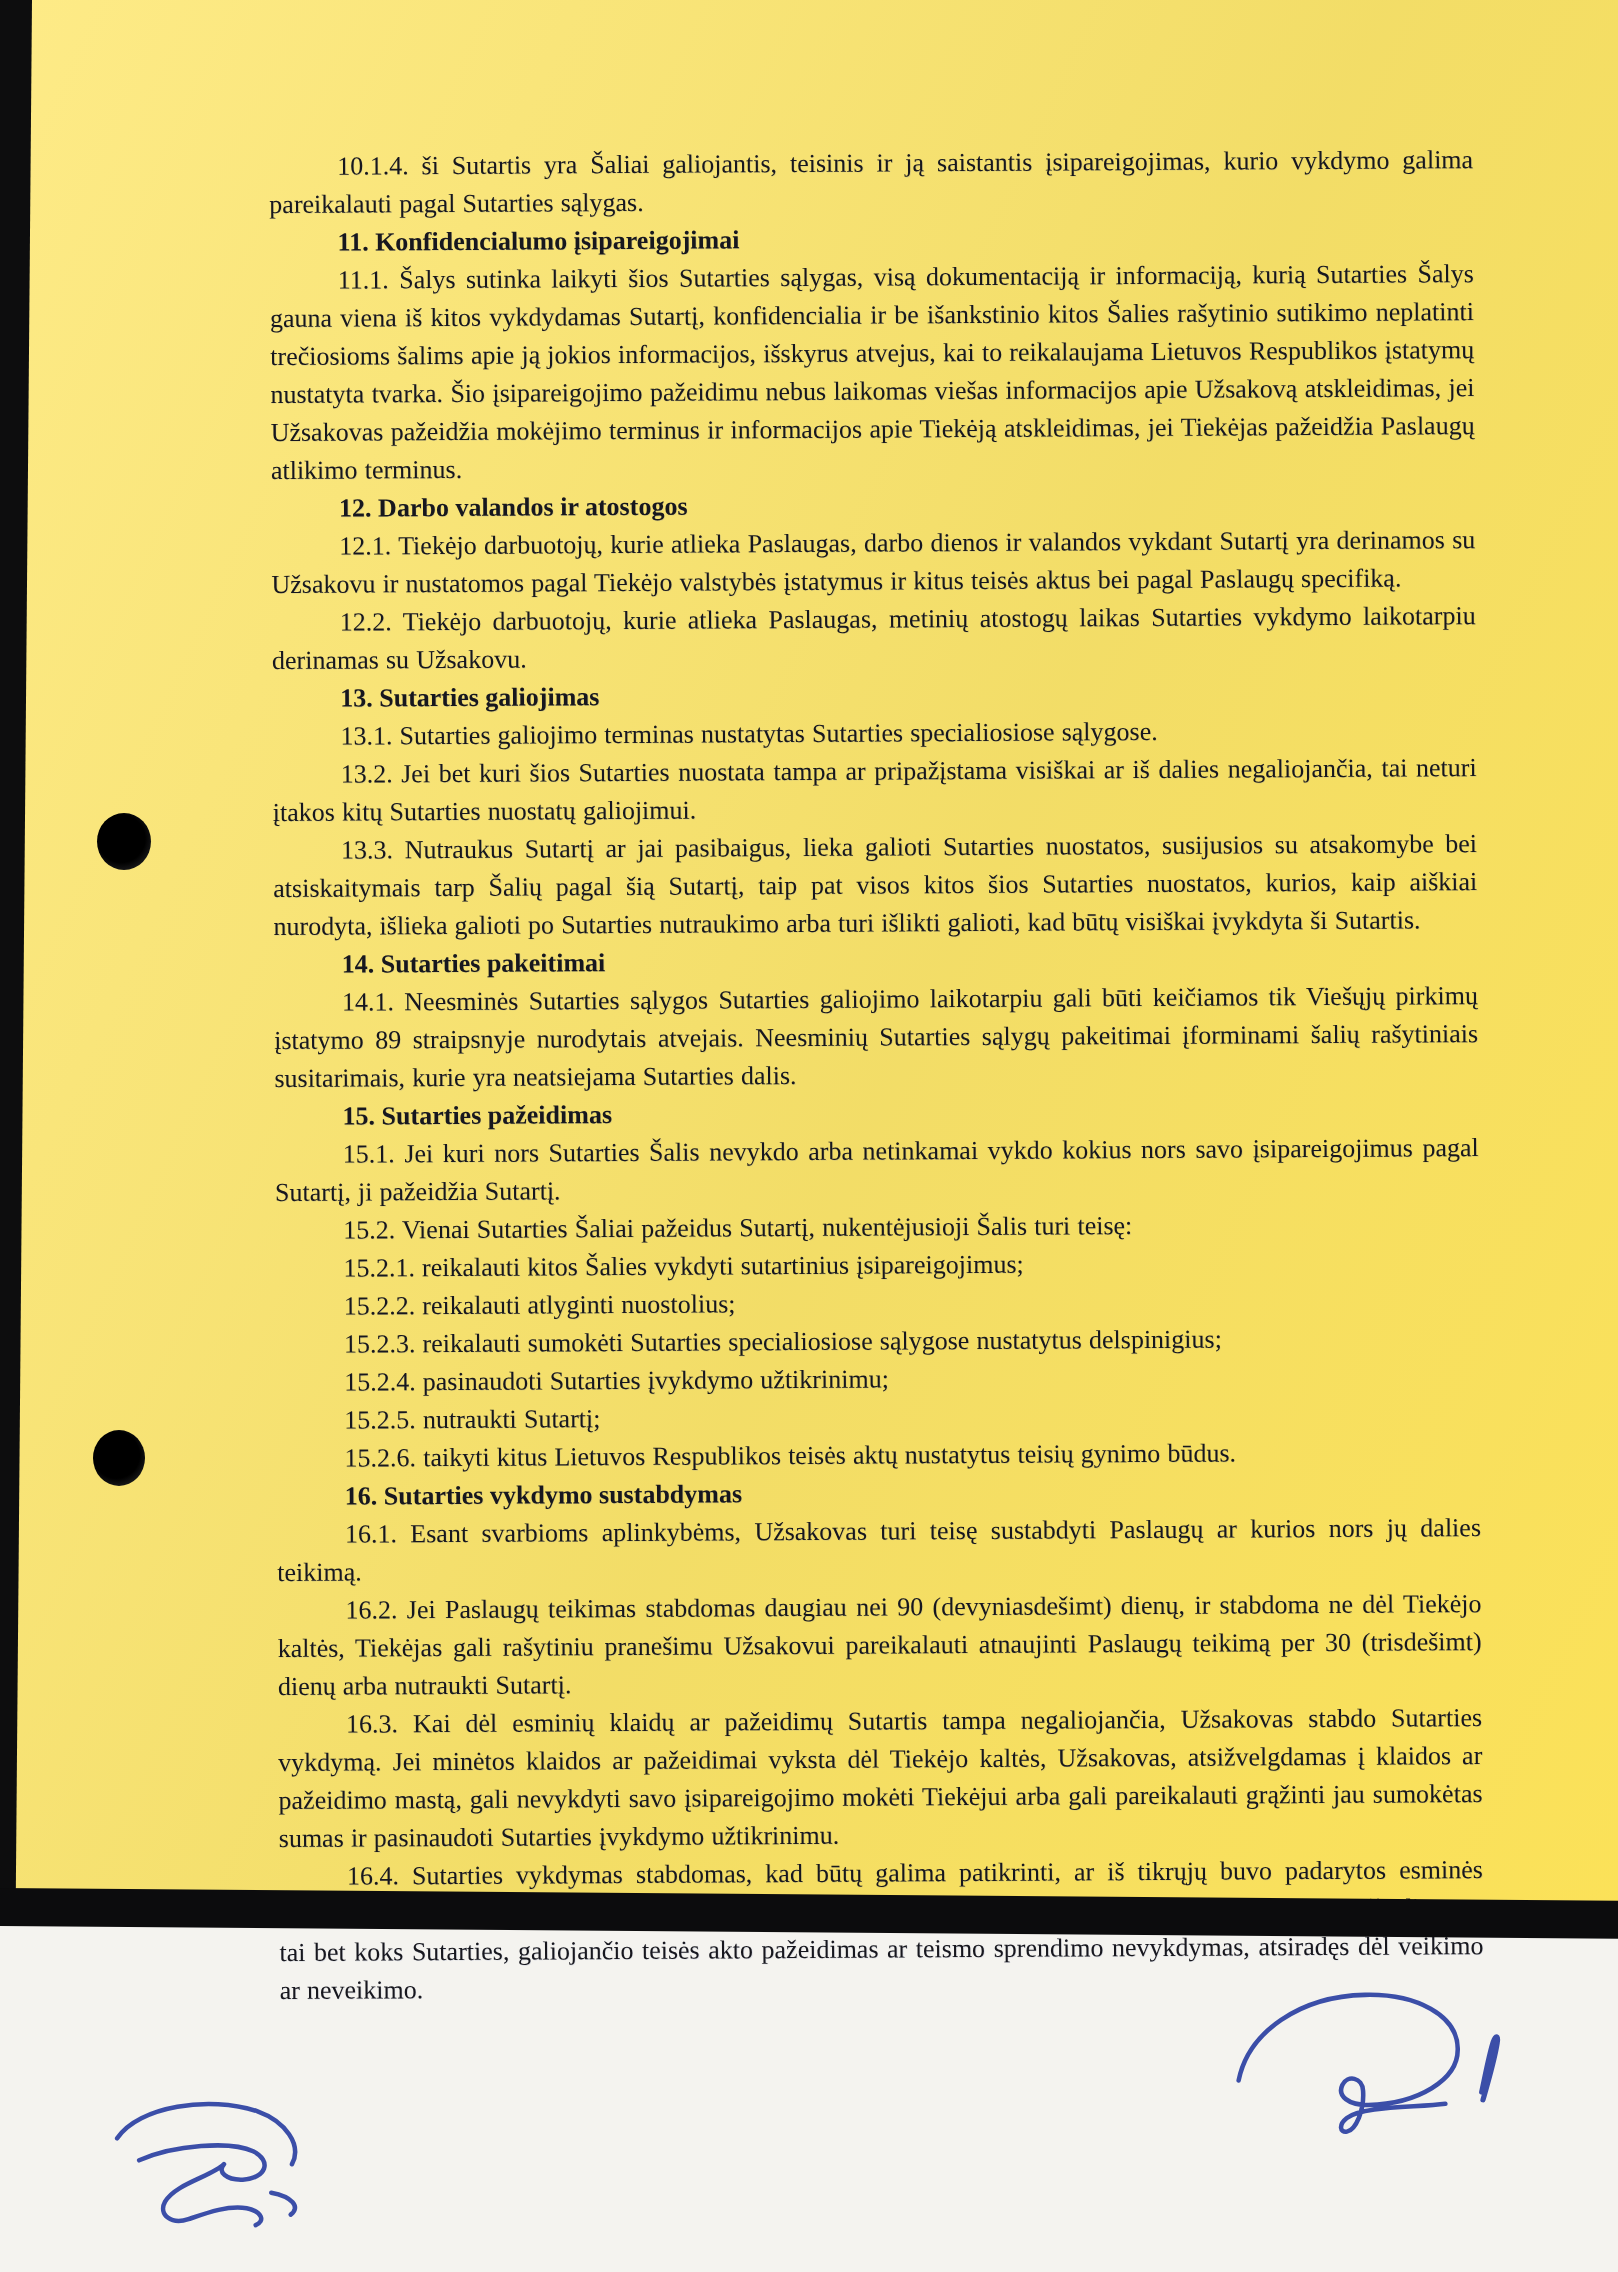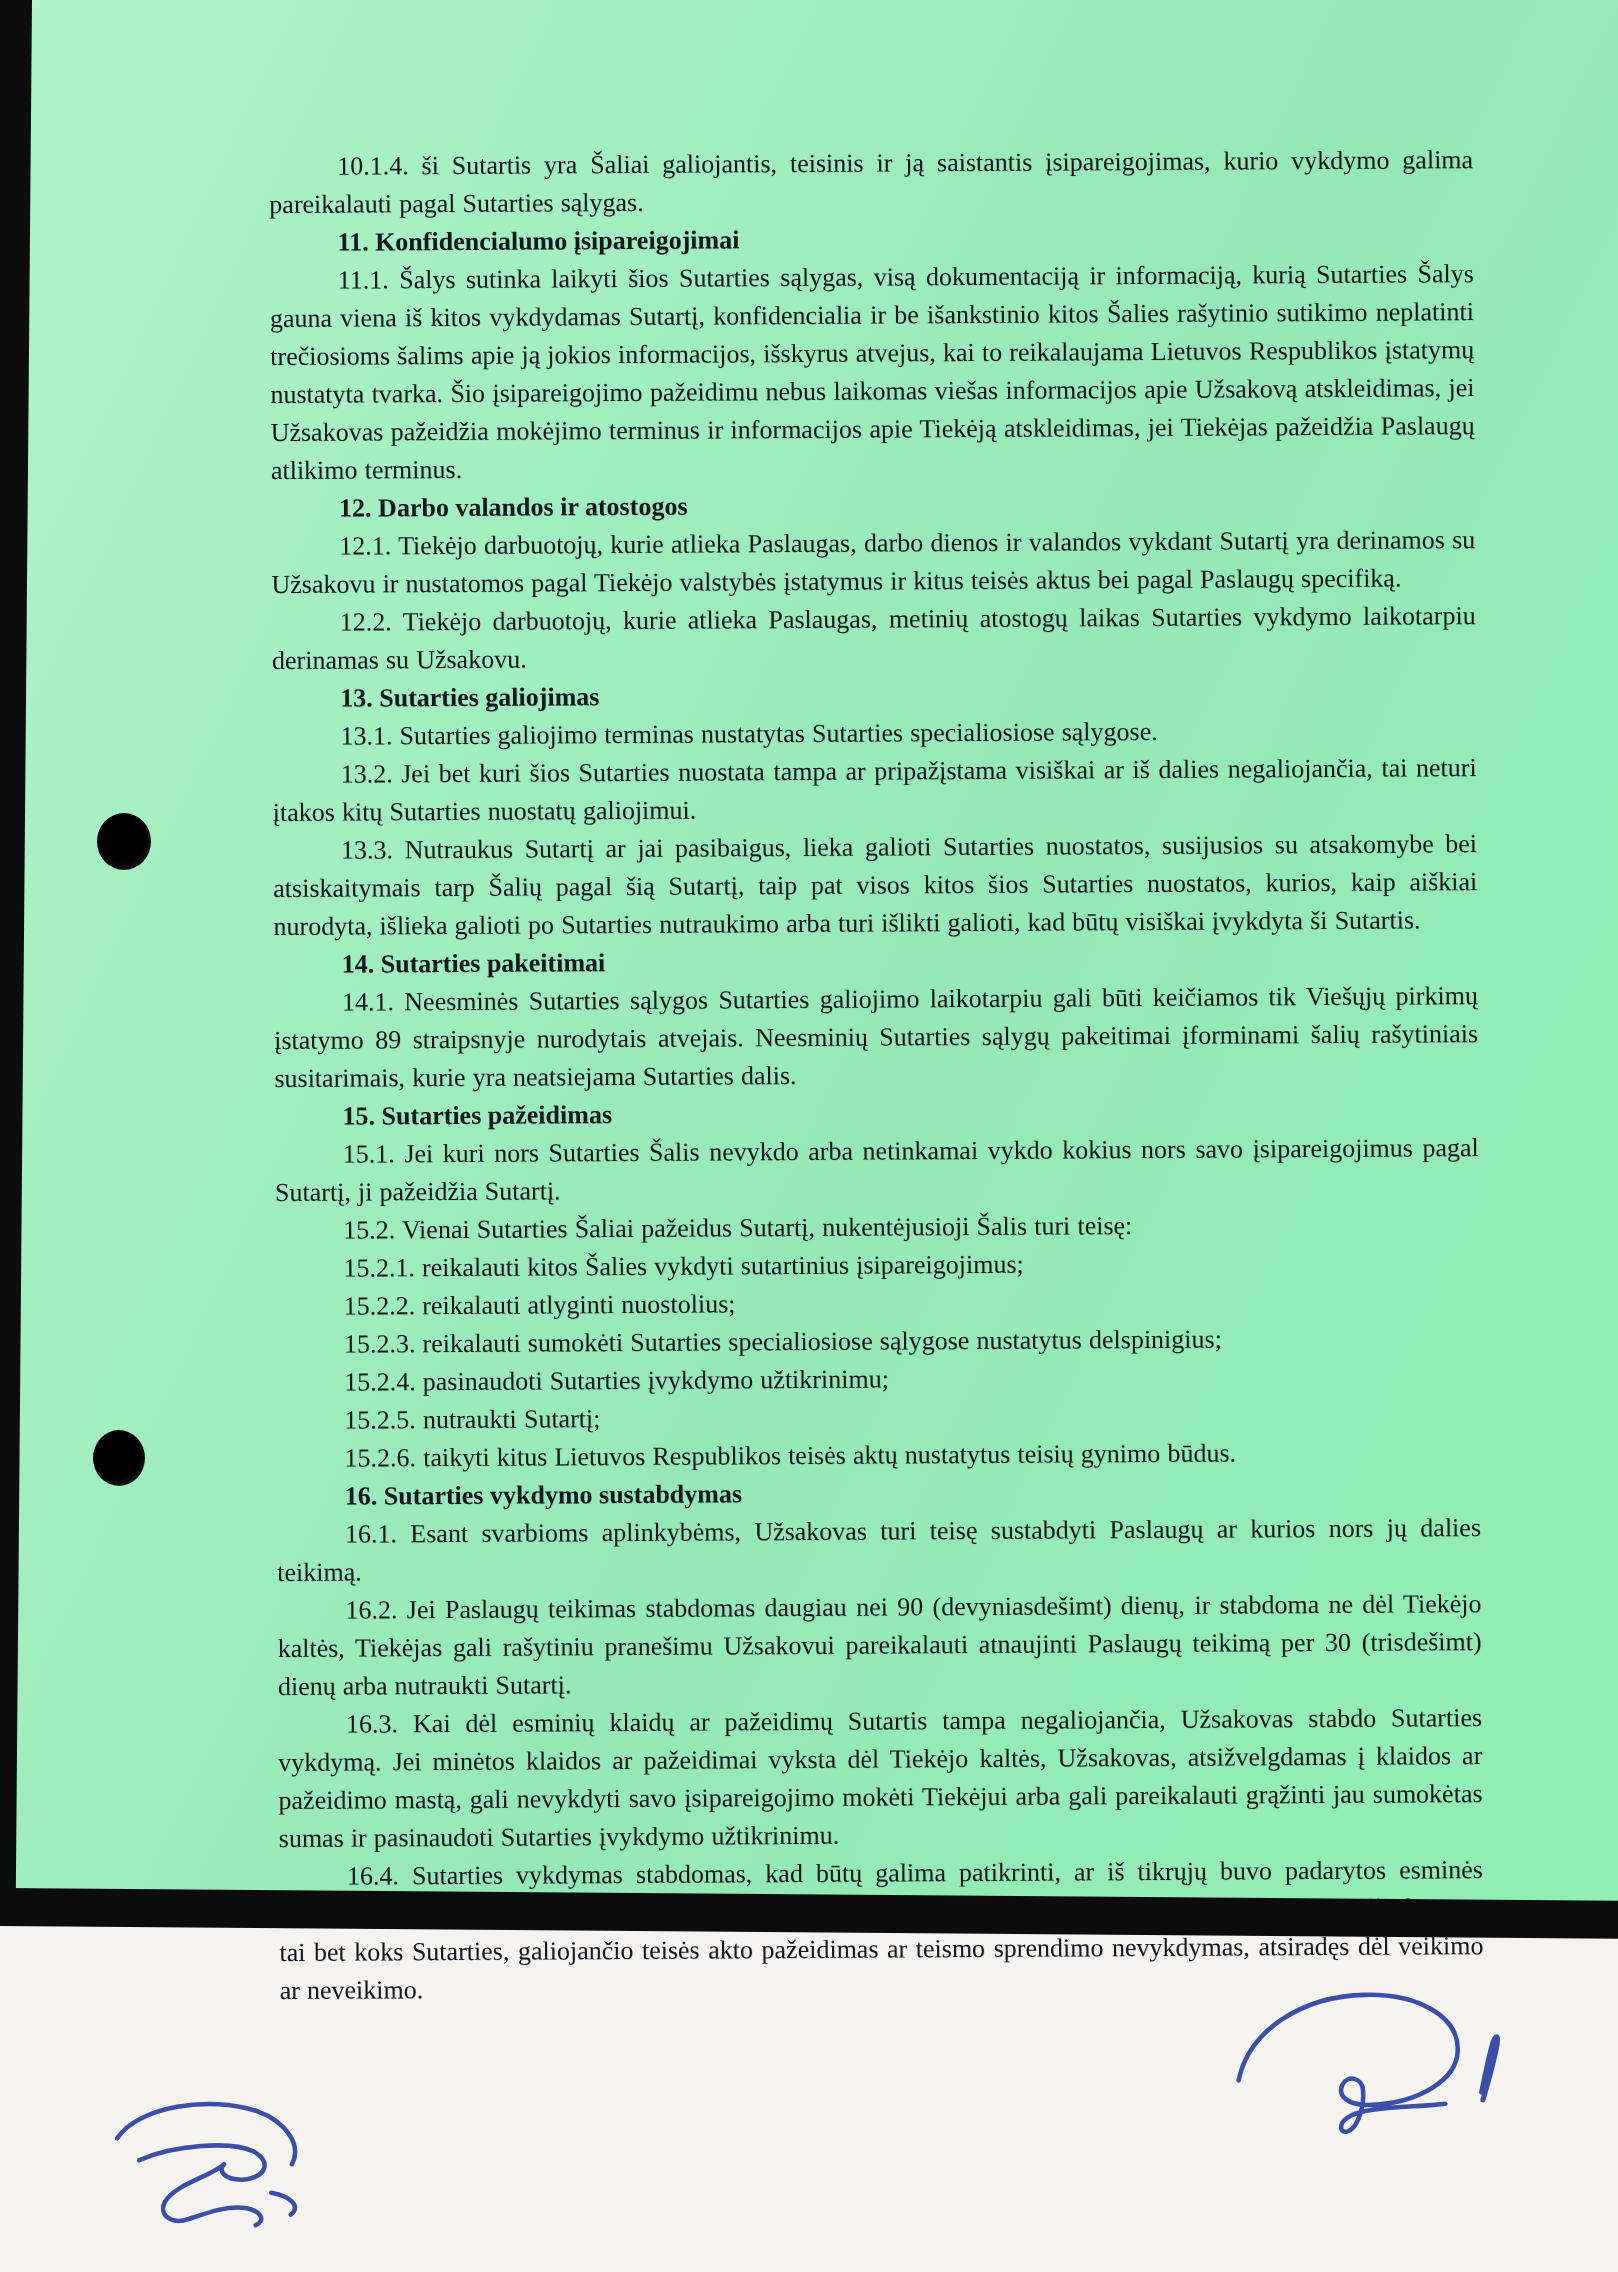--- a/index.html
+++ b/index.html
@@ -2,21 +2,21 @@
 <html style="font-size:10.4px"><head>
 <meta charset="utf-8">
 <style>
   html, body { margin: 0; padding: 0; }
   body {
     width: 1619px; height: 2273px;
     background: #f4f3ef;
     overflow: hidden;
     font-family: "Liberation Serif", "DejaVu Serif", serif;
   }
-  .scan { position: relative; width: 1619px; height: 1917px; background: #86efac; }
+  .scan { position: relative; width: 1619px; height: 1917px; background: #fde047; }
   
   .scan::after{
     content:""; position:absolute; inset:0; pointer-events:none;
     background: linear-gradient(115deg, rgba(255,255,255,.35), rgba(205,210,218,.22) 55%, rgba(235,238,242,.1));
   }
   .edge-left{
     position:absolute; top:0; left:0; width:34px; height:100%;
     background:#0d0d0e;
     clip-path: polygon(0 0, 32px 0, 15.6px 100%, 0 100%);
     z-index: 5;

